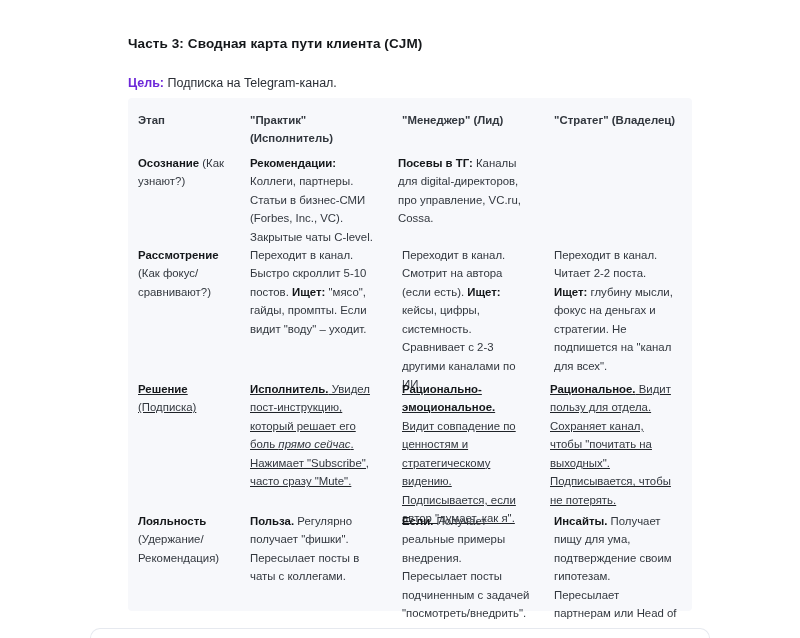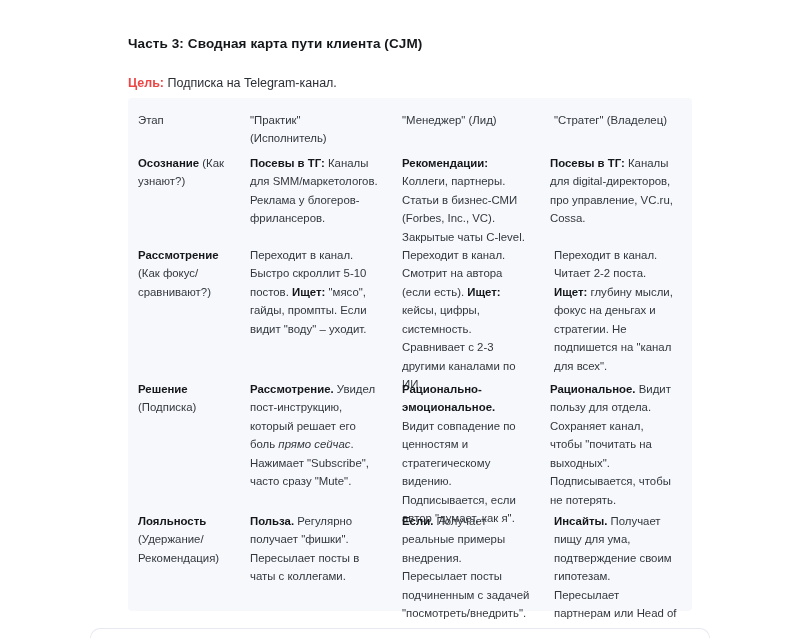--- a/index.html
+++ b/index.html
@@ -42,21 +42,21 @@
 
   .goal-line {
     font-size: 12.5px;
     color: #2b2f36;
     margin: 0;
     padding-top: 20px;
     line-height: 1.5;
   }
   .goal-line .lbl {
     font-weight: bold;
-    color: #ef4444;
+    color: #6d28d9;
   }
 
   
   .cjm-table {
     position: absolute;
     left: 128px;
     top: 98px;
     width: 564px;
     background: #f7f8fb;
     border-radius: 4px;
@@ -88,27 +88,27 @@
 
   .col-0 { width: 112px; padding-left: 10px; }
   .col-1 { width: 152px; padding-left: 10px; }
   .col-2 { width: 152px; padding-left: 10px; }
   .col-3 { width: 148px; padding-left: 10px; }
 
   .header-row .cell {
     padding-top: 13px;
     padding-bottom: 8px;
     color: #32373e;
-    font-weight: normal;
+    font-weight: bold;
   }
 
   .row-0 { height: 45px; }
   .row-1 { height: 92px; }
   .row-2 { height: 134px; }
-  .row-3 { height: 132px; }
+  .row-3 { height: 132px; text-decoration: underline; }
   .row-4 { height: 110px; }
 
   .row-0 .cell { padding-top: 13px; }
   .row-1 .cell { padding-top: 11px; }
   .row-2 .cell { padding-top: 11px; }
   .row-3 .cell { padding-top: 11px; }
   .row-4 .cell { padding-top: 11px; }
 
   
   .bottom-card {
@@ -143,23 +143,20 @@
       <div class="cell col-0">Этап</div>
       <div class="cell col-1">"Практик" (Исполнитель)</div>
       <div class="cell col-2">"Менеджер" (Лид)</div>
       <div class="cell col-3">"Стратег" (Владелец)</div>
     </div>
 
     <div class="row row-1">
       <div class="cell col-0">
         <span class="b">Осознание</span><span> (Как узнают?)</span>
       </div>
-      <div class="cell col-1">
-        <span class="b">Посевы в ТГ:</span><span> Каналы для SMM/маркетологов. Реклама у блогеров-фрилансеров.</span>
-      </div>
       <div class="cell col-3">
         <span class="b">Рекомендации:</span><span> Коллеги, партнеры. Статьи в бизнес-СМИ (Forbes, Inc., VC). Закрытые чаты C-level.</span>
       </div>
       <div class="cell col-2">
         <span class="b">Посевы в ТГ:</span><span> Каналы для digital-директоров, про управление, VC.ru, Cossa.</span>
       </div>
     </div>
 
     <div class="row row-2">
       <div class="cell col-0">
@@ -174,21 +171,21 @@
       <div class="cell col-3">
         <span>Переходит в канал. Читает 2-2 поста. </span><span class="b">Ищет:</span><span> глубину мысли, фокус на деньгах и стратегии. Не подпишется на "канал для всех".</span>
       </div>
     </div>
 
     <div class="row row-3">
       <div class="cell col-0">
         <span class="b">Решение</span><span> (Подписка)</span>
       </div>
       <div class="cell col-1">
-        <span class="b">Рассмотрение.</span><span> Увидел пост-инструкцию, который решает его боль </span><span class="i">прямо сейчас</span><span>. Нажимает "Subscribe", часто сразу "Mute".</span>
+        <span class="b">Исполнитель.</span><span> Увидел пост-инструкцию, который решает его боль </span><span class="i">прямо сейчас</span><span>. Нажимает "Subscribe", часто сразу "Mute".</span>
       </div>
       <div class="cell col-3">
         <span class="b">Рационально-эмоциональное.</span><span> Видит совпадение по ценностям и стратегическому видению. Подписывается, если автор "думает, как я".</span>
       </div>
       <div class="cell col-2">
         <span class="b">Рациональное.</span><span> Видит пользу для отдела. Сохраняет канал, чтобы "почитать на выходных". Подписывается, чтобы не потерять.</span>
       </div>
     </div>
 
     <div class="row row-4">

